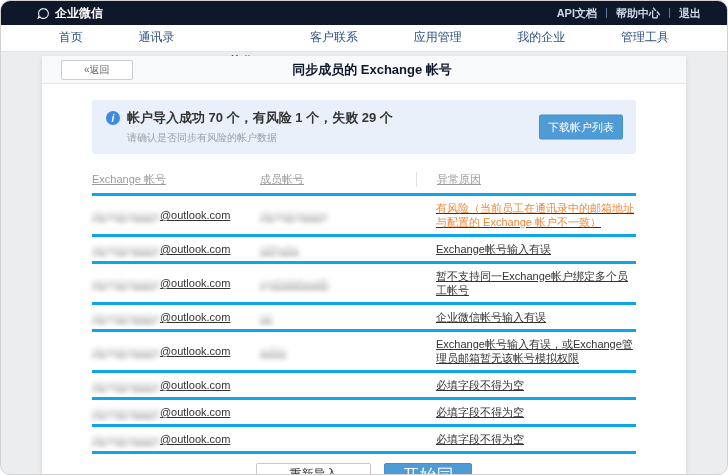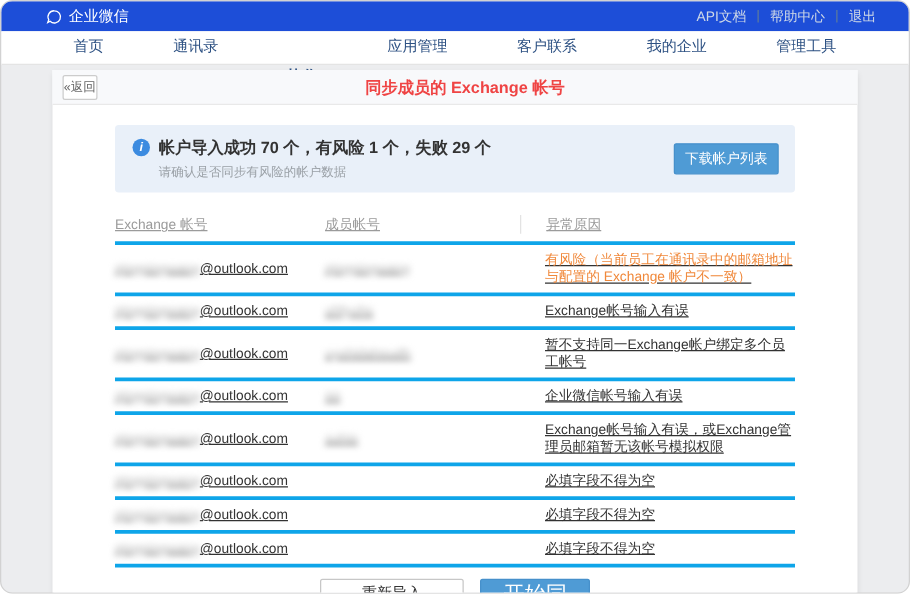--- a/index.html
+++ b/index.html
@@ -3,22 +3,22 @@
 <meta charset="utf-8">
 <style>
   * { margin:0; padding:0; box-sizing:border-box; }
   html,body { background:#ffffff; font-family:"Liberation Sans","DejaVu Sans",sans-serif; }
   .frame {
     width:728px; height:475px; margin:0 auto; background:#ecedef;
     border:1px solid #d2d2d2; border-radius:10px; overflow:hidden; position:relative;
   }
   
   .topbar {
-    height:24px; background:#1d4ed8; display:flex; align-items:center;
-    padding:0 26px 0 36px; color:#fff;
+    height:24px; background:#0f172a; display:flex; align-items:center;
+    padding:0 26px 0 36px; color:#fff;font-weight:bold;
   }
   .logo { display:flex; align-items:center; gap:5px; font-size:12px; color:#fff; cursor:pointer; }
   .logo svg { display:block; }
   .topbar-right { margin-left:auto; display:flex; align-items:center; font-size:11px; color:#cfd9e6; }
   .topbar-right a { color:#cfd9e6; text-decoration:none; cursor:pointer; }
   .tb-sep { width:1px; height:10px; background:#5c7a9c; margin:0 9px; }
   
   .navbar {
     height:27px; background:#ffffff; border-bottom:1px solid #e4e4e4;
     display:flex; align-items:stretch; justify-content:space-around; padding:0 30px;text-align:right;
@@ -32,26 +32,26 @@
   .content { height:423px; padding-top:4px; }
   .card {
     width:644px; margin:0 auto; background:#ffffff;
     box-shadow:0 2px 5px rgba(0,0,0,0.10); padding-bottom:10px;
   }
   .card-header {
     height:28px; background:#f8f9fb; border-bottom:1px solid #e9e9e9;
     position:relative; display:flex; align-items:center;
   }
   .back-btn {
-    margin-left:8px; font-size:10px; color:#666; background:#fff;
-    border:1px solid #ccc; border-radius:2px; padding:2px 0; cursor:pointer;
+    margin-left:19px; font-size:10px; color:#666; background:#fff;
+    border:1px solid #ccc; border-radius:2px; padding:2px 22px; cursor:pointer;
   }
   .card-title {
     position:absolute; left:16px; right:0; text-align:center;
-    font-size:13px; font-weight:bold; color:#ef4444;
+    font-size:13px; font-weight:bold; color:#0f172a;
   }
   .card-body { padding:0 50px; }
   
   .info-box {
     margin-top:16px; background:#e9f0f9; border-radius:3px;
     padding:9px 14px; position:relative;
   }
   .info-line { display:flex; align-items:center; gap:7px; }
   .info-icon {
     width:14px; height:14px; border-radius:50%; background:#3c8be0; color:#fff;
@@ -106,22 +106,22 @@
       <a>帮助中心</a>
       <span class="tb-sep"></span>
       <a>退出</a>
     </div>
   </div>
 
   <div class="navbar">
     <div class="nav-item">首页</div>
     <div class="nav-item">通讯录</div>
     <div class="nav-item active">协作</div>
+    <div class="nav-item">客户联系</div>
     <div class="nav-item">应用管理</div>
-    <div class="nav-item">客户联系</div>
     <div class="nav-item">我的企业</div>
     <div class="nav-item">管理工具</div>
   </div>
 
   <div class="content">
     <div class="card">
 
       <div class="card-header">
         <button class="back-btn">«返回</button>
         <div class="card-title">同步成员的 Exchange 帐号</div>

